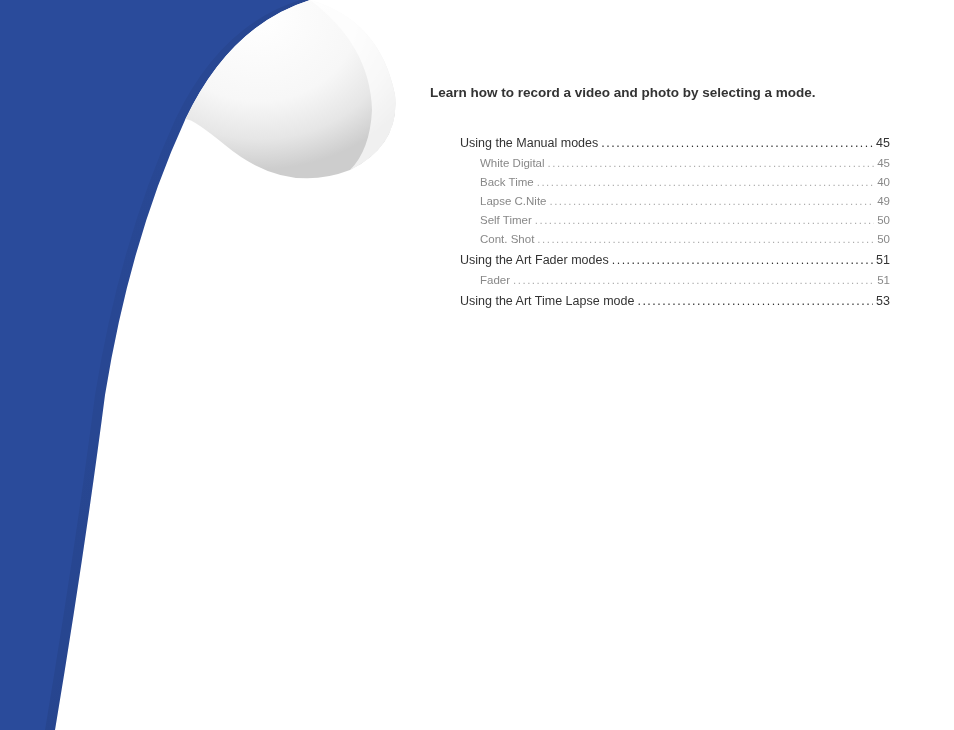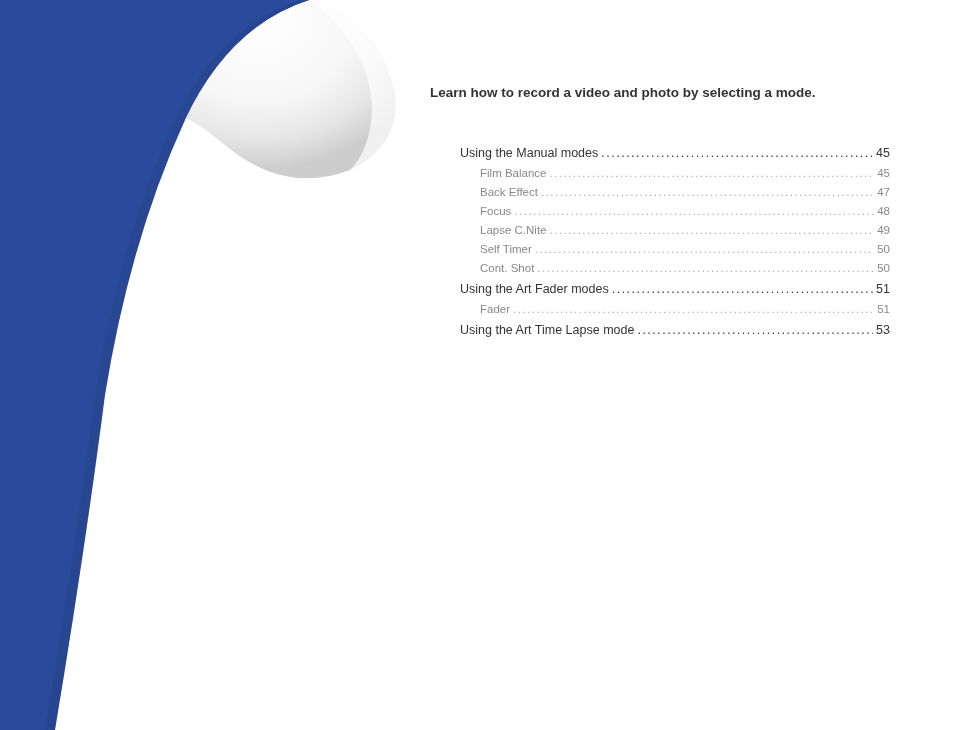--- a/index.html
+++ b/index.html
@@ -55,21 +55,21 @@
       font-weight: 100;
       color: #2a4b9b;
       letter-spacing: 0.5px;
       margin-bottom: 18px;
     }
 
     .chapter-subtitle {
       font-size: 13.5px;
       font-weight: bold;
       color: #333;
-      margin-bottom: 46px;
+      margin-bottom: 36px;
     }
 
     .toc {
       margin-left: 30px;
       width: 430px;
     }
 
     .toc-entry {
       display: flex;
       align-items: baseline;
@@ -175,33 +175,28 @@
 
   <div class="toc">
 
     <div class="toc-group">
       <div class="toc-entry">
         <span class="toc-label">Using the Manual modes</span>
         <span class="toc-dots"></span>
         <span class="toc-page">45</span>
       </div>
       <div class="toc-entry sub">
-        <span class="toc-label">Film Balance</span>
+        <span class="toc-label">White Digital</span>
         <span class="toc-dots"></span>
         <span class="toc-page">45</span>
       </div>
       <div class="toc-entry sub">
-        <span class="toc-label">Back Effect</span>
-        <span class="toc-dots"></span>
-        <span class="toc-page">47</span>
-      </div>
-      <div class="toc-entry sub">
-        <span class="toc-label">Focus</span>
-        <span class="toc-dots"></span>
-        <span class="toc-page">48</span>
+        <span class="toc-label">Back Time</span>
+        <span class="toc-dots"></span>
+        <span class="toc-page">40</span>
       </div>
       <div class="toc-entry sub">
         <span class="toc-label">Lapse C.Nite</span>
         <span class="toc-dots"></span>
         <span class="toc-page">49</span>
       </div>
       <div class="toc-entry sub">
         <span class="toc-label">Self Timer</span>
         <span class="toc-dots"></span>
         <span class="toc-page">50</span>

